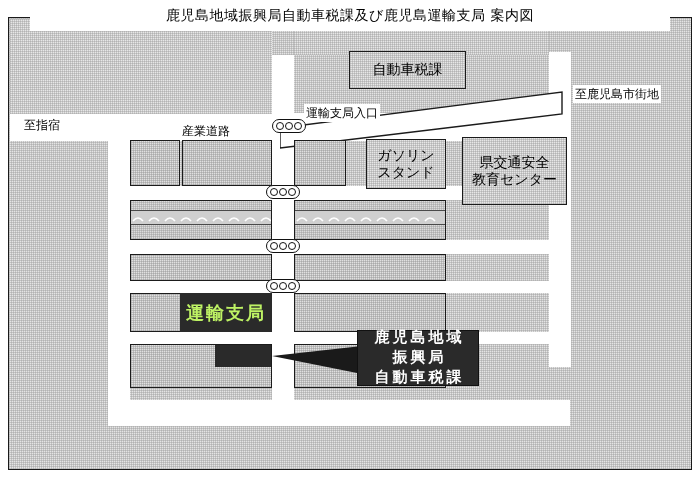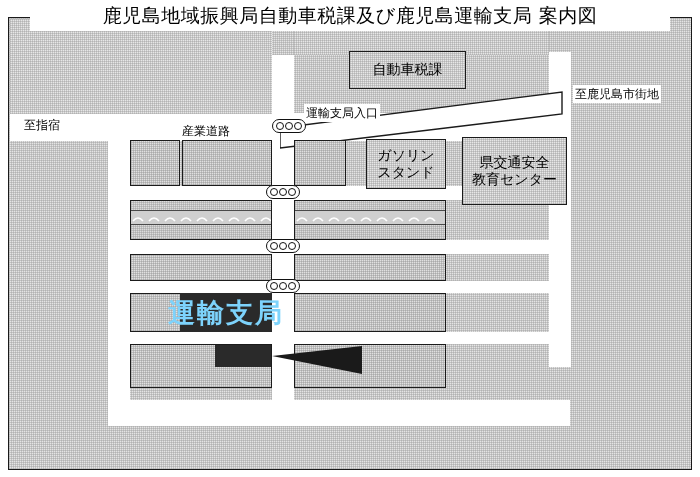--- a/index.html
+++ b/index.html
@@ -28,21 +28,21 @@
 
   
   .title-banner{
     position:absolute;
     left:30px;top:0px;
     width:640px;height:31px;
     background:#ffffff;
     display:flex;align-items:center;justify-content:center;
   }
   .title-text{
-    font-size:19px;
+    font-size:14px;
     letter-spacing:.5px;
     color:#000;
     white-space:nowrap;
     font-family:"DejaVu Sans","Liberation Sans",sans-serif;
   }
 
   
   .road{position:absolute;background:#ffffff;}
 
   
@@ -82,21 +82,21 @@
   }
 
   
   .dark{
     position:absolute;
     background:#2a2a2a;
     box-sizing:border-box;
   }
   .dark.txt{
     display:flex;align-items:center;justify-content:center;
-    color:#7dd3fc;font-size:27px;font-weight:bold;letter-spacing:2px;
+    color:#bef264;font-size:18px;font-weight:bold;letter-spacing:2px;
     white-space:nowrap;
   }
 
   
   .river{
     position:absolute;
     border:1.4px solid #1b1b1b;
     box-sizing:border-box;
     background:
       repeating-linear-gradient(0deg, rgba(140,140,140,.36) 0 1px, rgba(255,255,255,0) 1px 2px),
@@ -226,20 +226,25 @@
   <div class="blk" style="left:294px;top:293px;width:152px;height:39px;"></div>
 
   <div class="blk" style="left:130px;top:344px;width:142px;height:44px;"></div>
   <div class="dark" style="left:215px;top:345px;width:56px;height:22px;"></div>
   <div class="blk" style="left:294px;top:344px;width:152px;height:44px;"></div>
 
   <svg style="position:absolute;left:272px;top:344px;width:92px;height:34px;" viewBox="0 0 92 34">
     <polygon points="0,12 90,2 90,30" fill="#1a1a1a"></polygon>
   </svg>
 
+  <div class="callout" style="left:357px;top:330px;width:122px;height:56px;">
+    <span>鹿児島地域</span>
+    <span>振興局</span>
+    <span>自動車税課</span>
+  </div>
 
   <div class="maplabel" style="left:22px;top:116px;">
     <span>至指宿</span>
   </div>
 
   <div class="maplabel" style="left:180px;top:122px;text-align:center;">
     <span>産業道路</span>
   </div>
 
   <div class="maplabel" style="left:304px;top:104px;">

